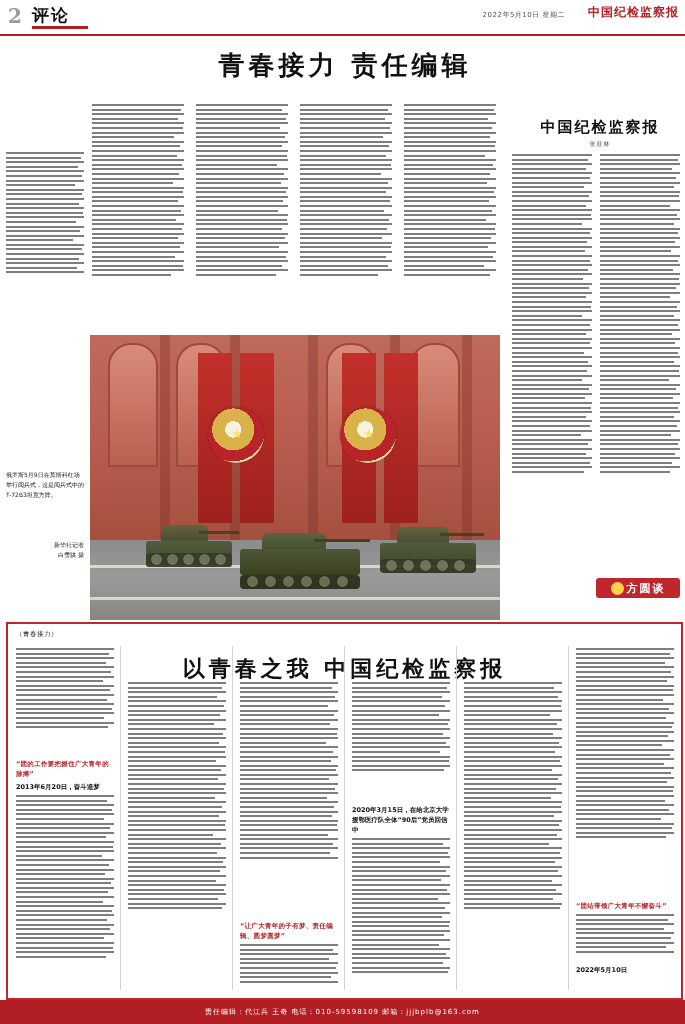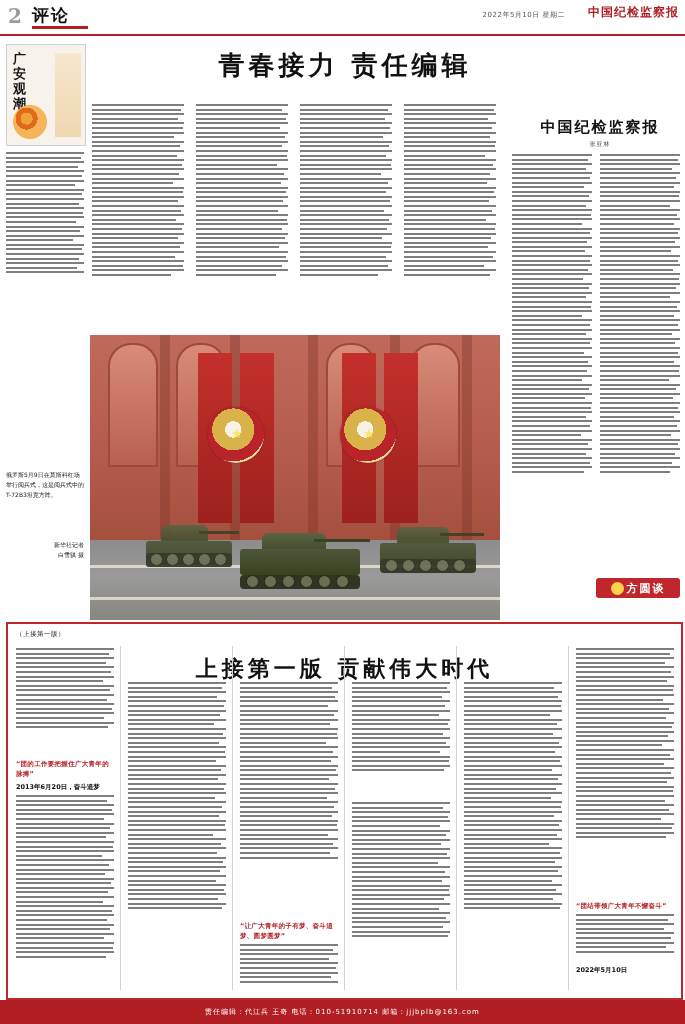--- a/index.html
+++ b/index.html
@@ -188,25 +188,20 @@
 <div class="page">
 
   <div class="masthead">
     <div class="page-num">2</div>
     <div class="section-name">评论</div>
     <div class="section-rule"></div>
     <div class="mast-date">2022年5月10日  星期二</div>
     <div class="mast-logo">中国纪检监察报</div>
   </div>
 
-  <div class="guanchao">
-    <div class="gc-strip"></div>
-    <div class="gc-text">广安观潮</div>
-    <div class="gc-swirl"></div>
-  </div>
 
   <div class="col ft dense" style="left:6px;top:152px;width:78px;height:160px;">
     <span style="width:100%"></span>
       <span style="width:96%"></span>
       <span style="width:100%"></span>
     <span style="width:92%"></span>
       <span style="width:100%"></span>
       <span style="width:98%"></span>
     <span style="width:100%"></span>
       <span style="width:88%"></span>
@@ -611,22 +606,22 @@
     </div>
   </div>
 
   <div class="photo-cap vcap">俄罗斯5月9日在莫斯科红场举行阅兵式，这是阅兵式中的T-72B3坦克方阵。</div>
   <div class="photo-credit vcap">
     <div>新华社记者</div>
     <div>白雪骐  摄</div>
   </div>
 
   <div class="bottombox">
-    <div class="bb-from">（上接第一版）</div>
-    <div class="bb-head">上接第一版  贡献伟大时代</div>
+    <div class="bb-from">（青春接力）</div>
+    <div class="bb-head">以青春之我  中国纪检监察报</div>
 
     <div class="col" style="left:8px;top:24px;width:98px;">
       <div class="ft dense" style="height:108px;">
         <span style="width:100%"></span>
           <span style="width:95%"></span>
           <span style="width:100%"></span>
         <span style="width:92%"></span>
           <span style="width:100%"></span>
           <span style="width:97%"></span>
         <span style="width:100%"></span>
@@ -772,21 +767,21 @@
         <span style="width:100%"></span>
           <span style="width:99%"></span>
           <span style="width:100%"></span>
         <span style="width:90%"></span>
           <span style="width:100%"></span>
           <span style="width:95%"></span>
         <span style="width:100%"></span>
           <span style="width:92%"></span>
           <span style="width:100%"></span>
       </div>
-      <div class="sub-red">“让广大青年的子有梦、奋斗追梦、圆梦圆梦”</div>
+      <div class="sub-red">“让广大青年的子有梦、责任编辑、圆梦圆梦”</div>
       <div class="ft dense" style="height:48px;">
         <span style="width:100%"></span>
           <span style="width:95%"></span>
           <span style="width:100%"></span>
         <span style="width:91%"></span>
           <span style="width:100%"></span>
           <span style="width:98%"></span>
         <span style="width:100%"></span>
           <span style="width:93%"></span>
           <span style="width:100%"></span>
@@ -809,20 +804,21 @@
           <span style="width:93%"></span>
         <span style="width:100%"></span>
           <span style="width:96%"></span>
           <span style="width:100%"></span>
         <span style="width:90%"></span>
           <span style="width:100%"></span>
           <span style="width:99%"></span>
         <span style="width:100%"></span>
           <span style="width:94%"></span>
       </div>
+      <div class="sub-bold">2020年3月15日，在给北京大学援鄂医疗队全体“90后”党员回信中</div>
       <div class="ft dense" style="height:172px;">
         <span style="width:100%"></span>
           <span style="width:93%"></span>
           <span style="width:100%"></span>
         <span style="width:98%"></span>
           <span style="width:100%"></span>
           <span style="width:90%"></span>
         <span style="width:100%"></span>
           <span style="width:96%"></span>
           <span style="width:100%"></span>
@@ -964,16 +960,16 @@
     </div>
 
     <div class="vrule" style="left:112px;top:22px;height:344px;"></div>
     <div class="vrule" style="left:224px;top:22px;height:344px;"></div>
     <div class="vrule" style="left:336px;top:22px;height:344px;"></div>
     <div class="vrule" style="left:448px;top:22px;height:344px;"></div>
     <div class="vrule" style="left:560px;top:22px;height:344px;"></div>
   </div>
 
   <div class="footer">
-    <span>责任编辑：代江兵  王奇    电话：010-51910714    邮箱：jjjbplb@163.com</span>
+    <span>责任编辑：代江兵  王奇    电话：010-59598109    邮箱：jjjbplb@163.com</span>
   </div>
 
 </div>
 
 </body></html>

